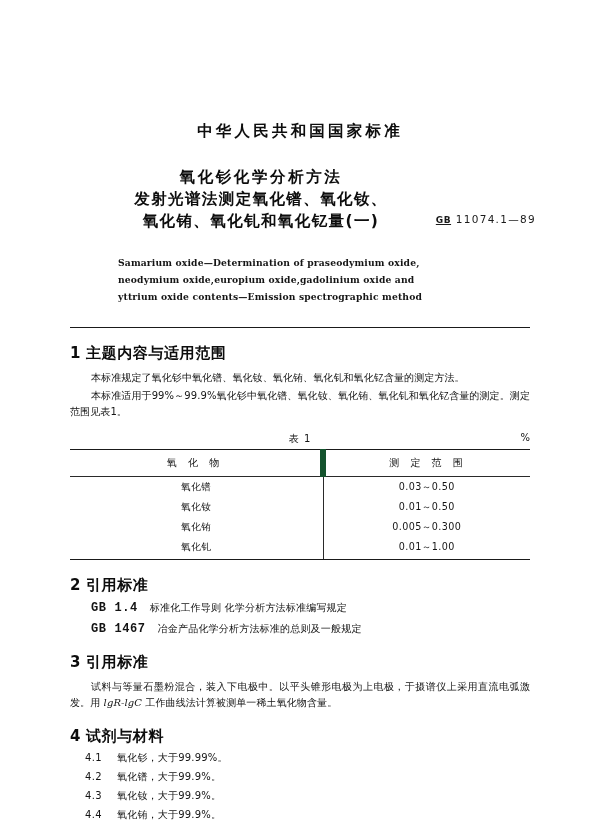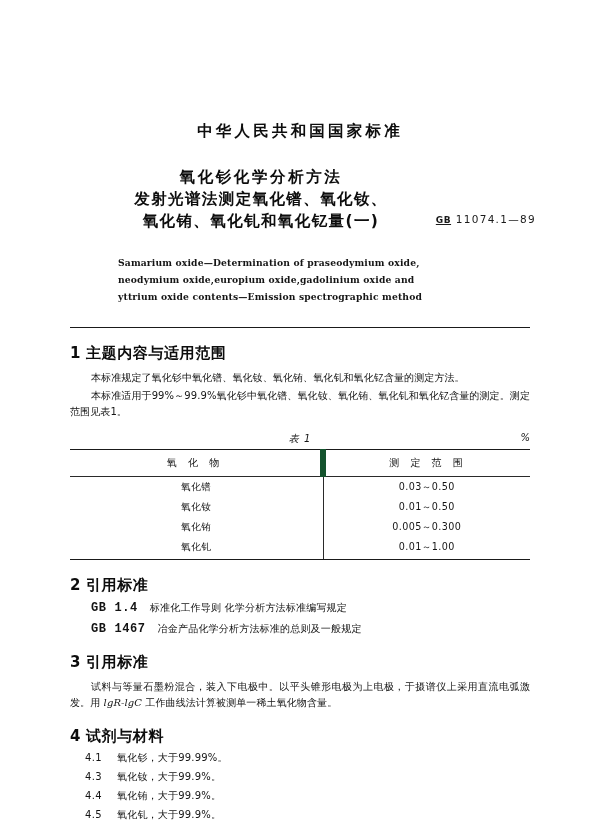--- a/index.html
+++ b/index.html
@@ -138,21 +138,20 @@
     letter-spacing: 0.4px;
   }
 
   .fml { font-style: italic; font-family: "DejaVu Serif", "Liberation Serif", serif; }
 
   
   .table-wrap { margin-top: 12px; }
   .table-caption-row {
     position: relative;
     height: 14px;
-    font-style: italic;
   }
   .table-caption {
     text-align: center;
     font-size: 10px;
     letter-spacing: 1px;
     color: #141414;
   }
   .table-unit {
     position: absolute;
     right: 0;
@@ -301,20 +300,23 @@
   </div>
   <div class="para"><span>试料与等量石墨粉混合，装入下电极中。以平头锥形电极为上电极，于摄谱仪上采用直流电弧激发。用 </span><span class="fml">lgR-lgC</span><span> 工作曲线法计算被测单一稀土氧化物含量。</span></div>
 
   <div class="section-head">
     <span class="num">4</span><span>试剂与材料</span>
   </div>
   <div class="item-line">
     <span class="idx">4.1</span><span>氧化钐，大于99.99%。</span>
   </div>
   <div class="item-line">
+    <span class="idx">4.2</span><span>氧化镨，大于99.9%。</span>
+  </div>
+  <div class="item-line">
     <span class="idx">4.3</span><span>氧化钕，大于99.9%。</span>
   </div>
   <div class="item-line">
     <span class="idx">4.4</span><span>氧化铕，大于99.9%。</span>
   </div>
   <div class="item-line">
     <span class="idx">4.5</span><span>氧化钆，大于99.9%。</span>
   </div>
 
 

